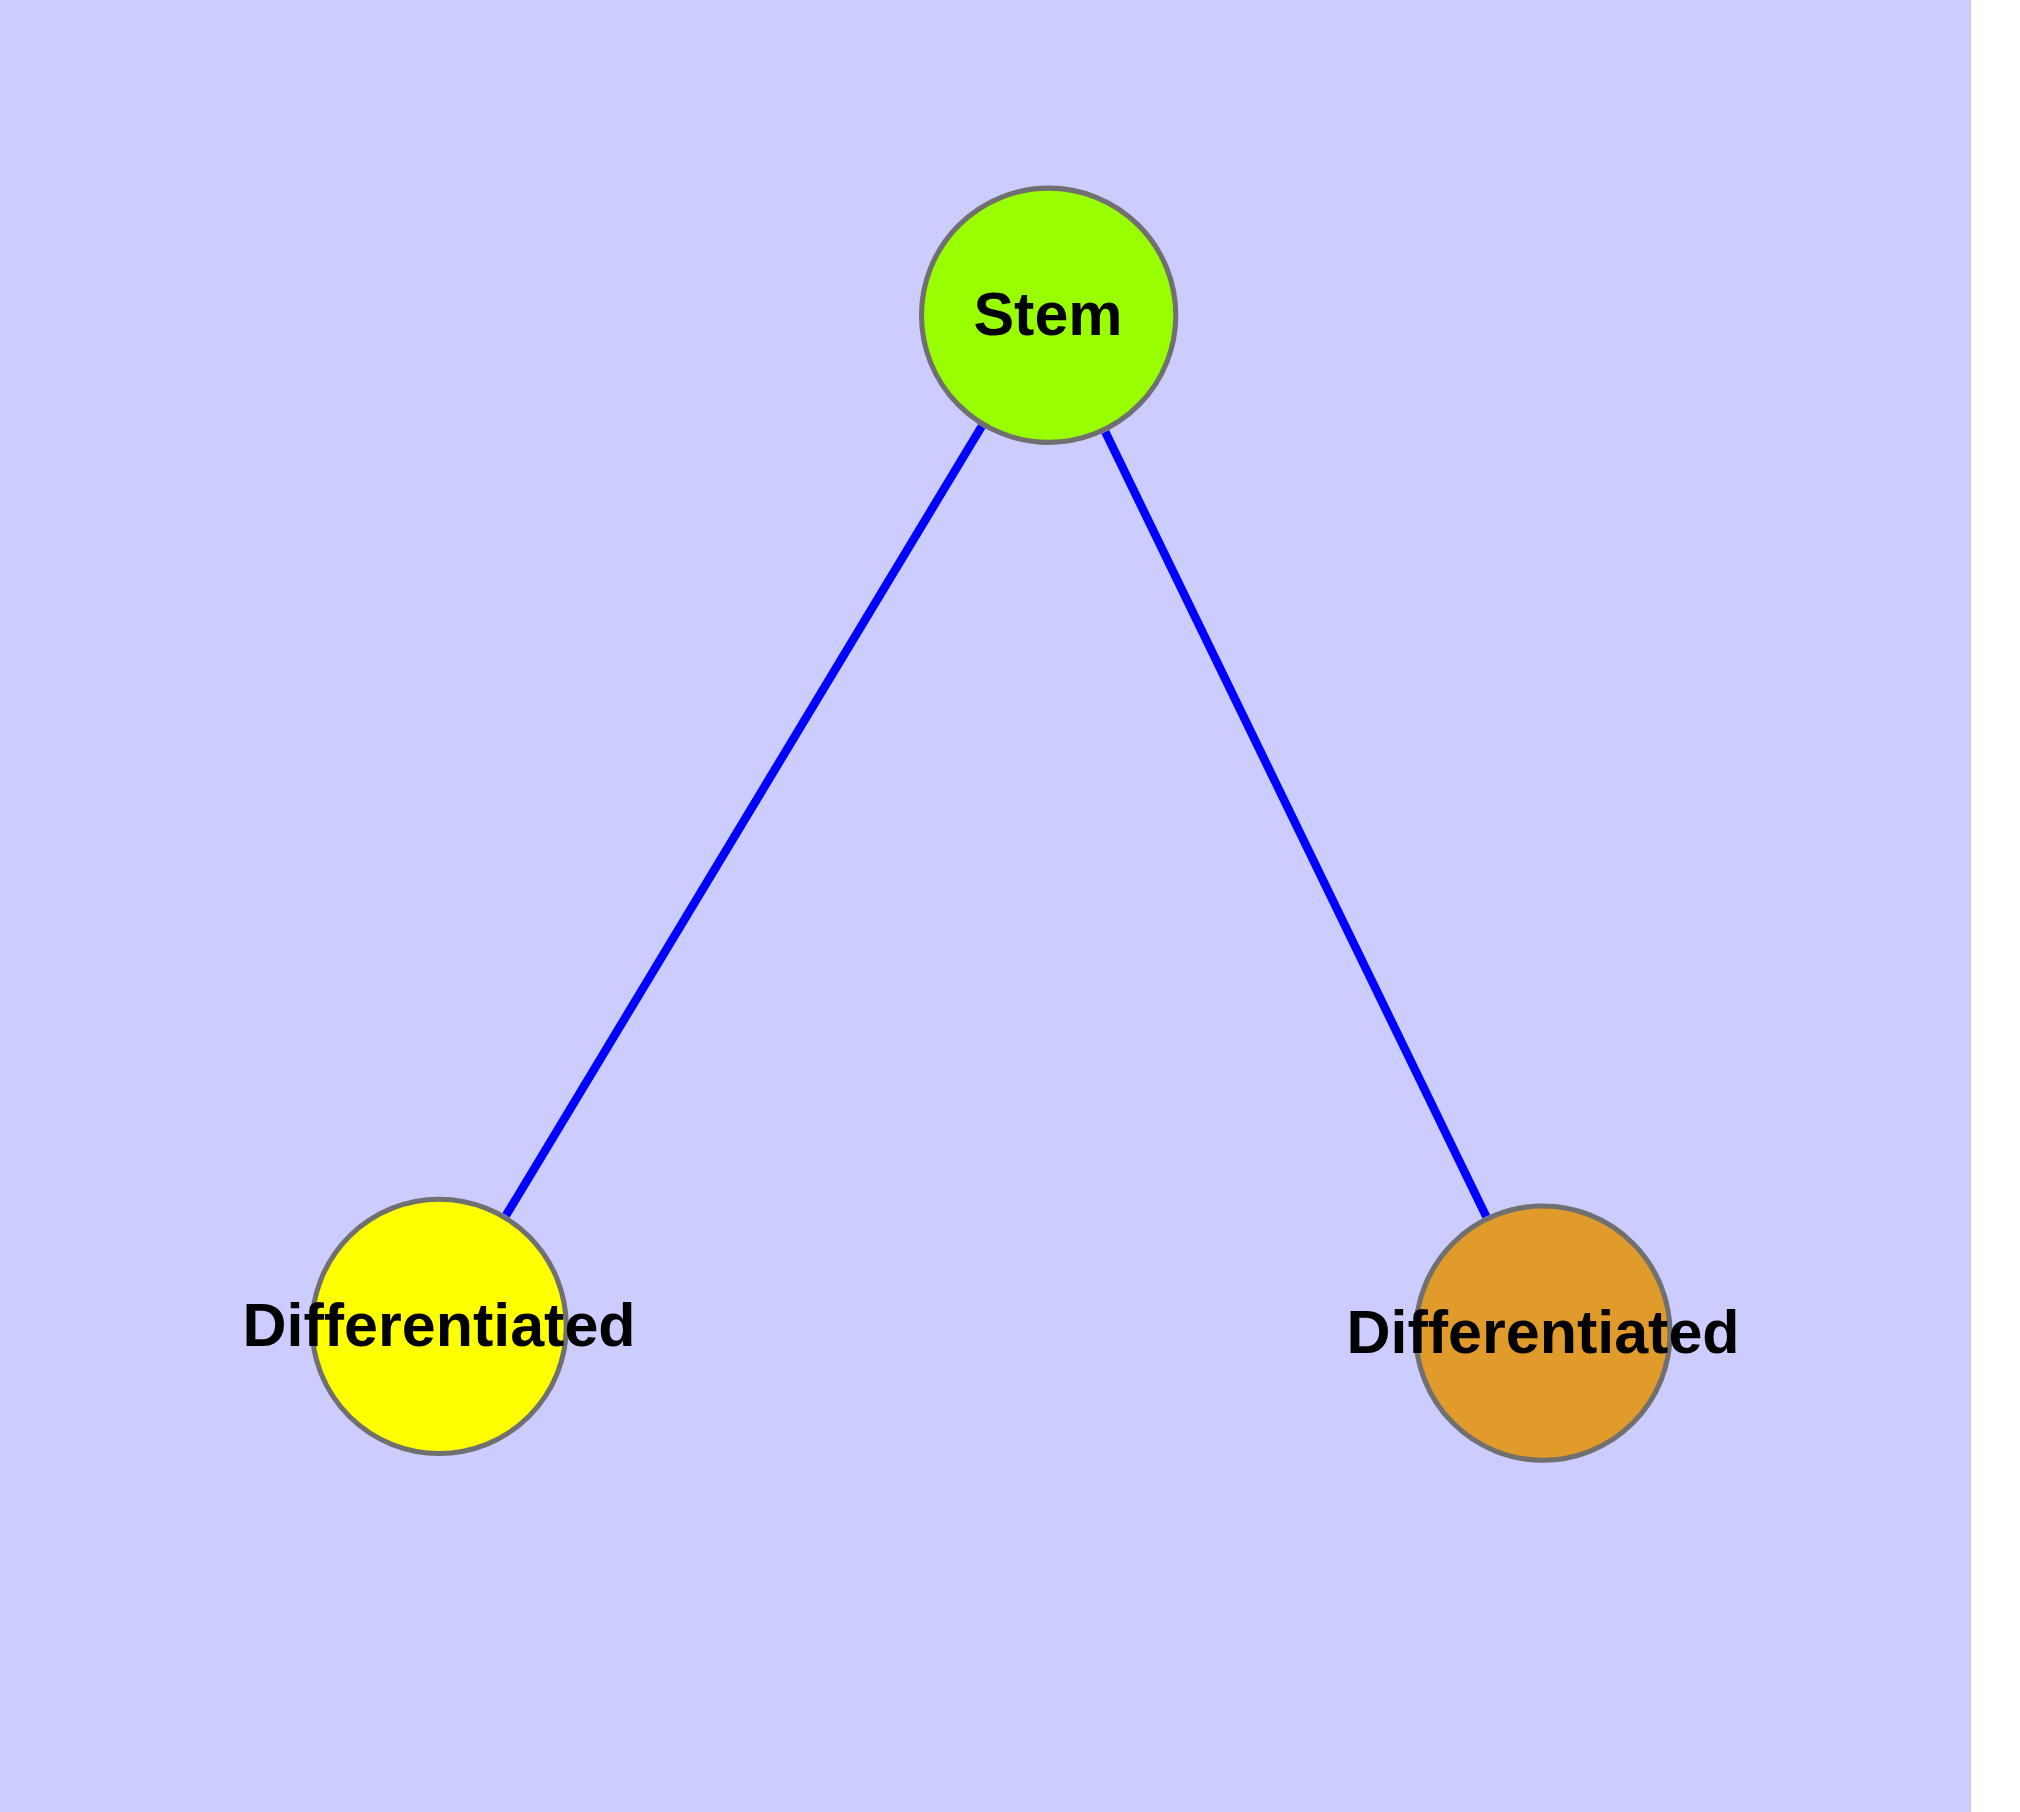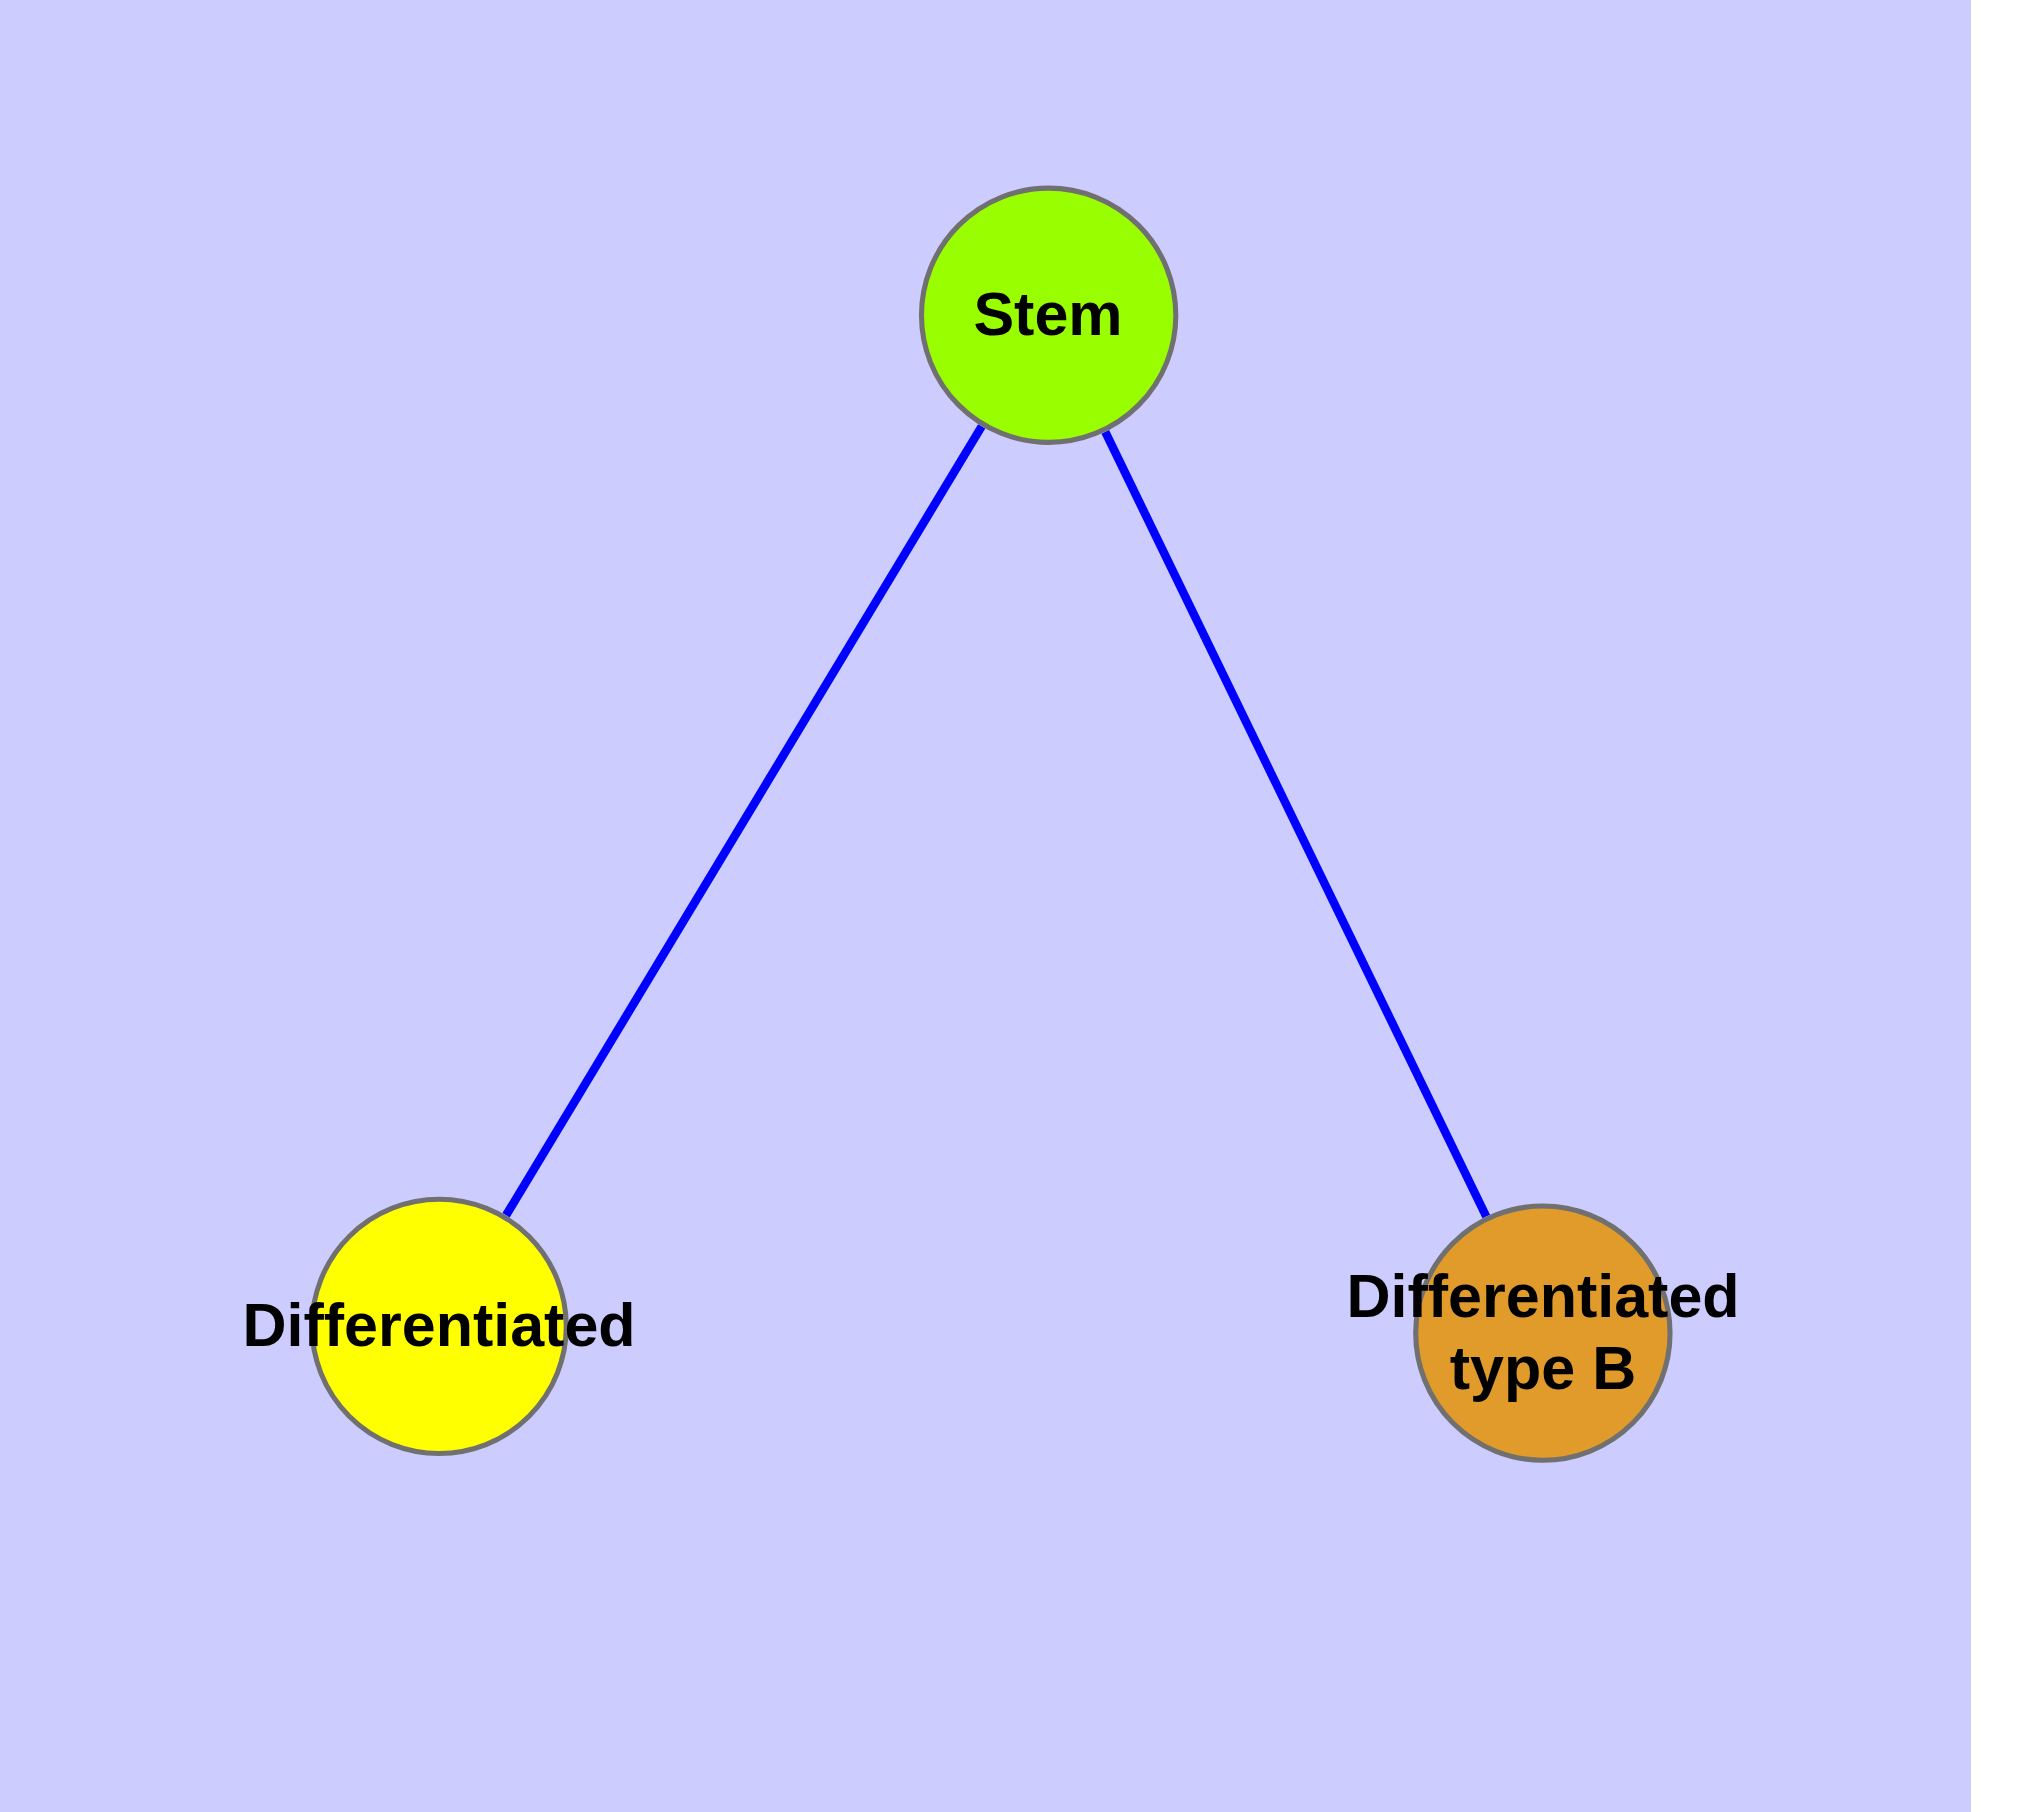--- a/index.html
+++ b/index.html
@@ -58,18 +58,17 @@
 
   <div id="label-layer">
       <div class="node-label" style="left: 1048px; top: 315px; font-size: 61px; color: rgb(0, 0, 0);">
         <div>Stem</div>
       </div>
       <div class="node-label" style="left: 439px; top: 1326px; font-size: 61px; color: rgb(0, 0, 0);">
         <div>Differentiated</div>
       </div>
       <div class="node-label" style="left: 1543px; top: 1333px; font-size: 61px; color: rgb(0, 0, 0);">
         <div>Differentiated</div>
-        <div>type B</div>
       </div>
     </div>
 
 </div>
 
 
 </body></html>

